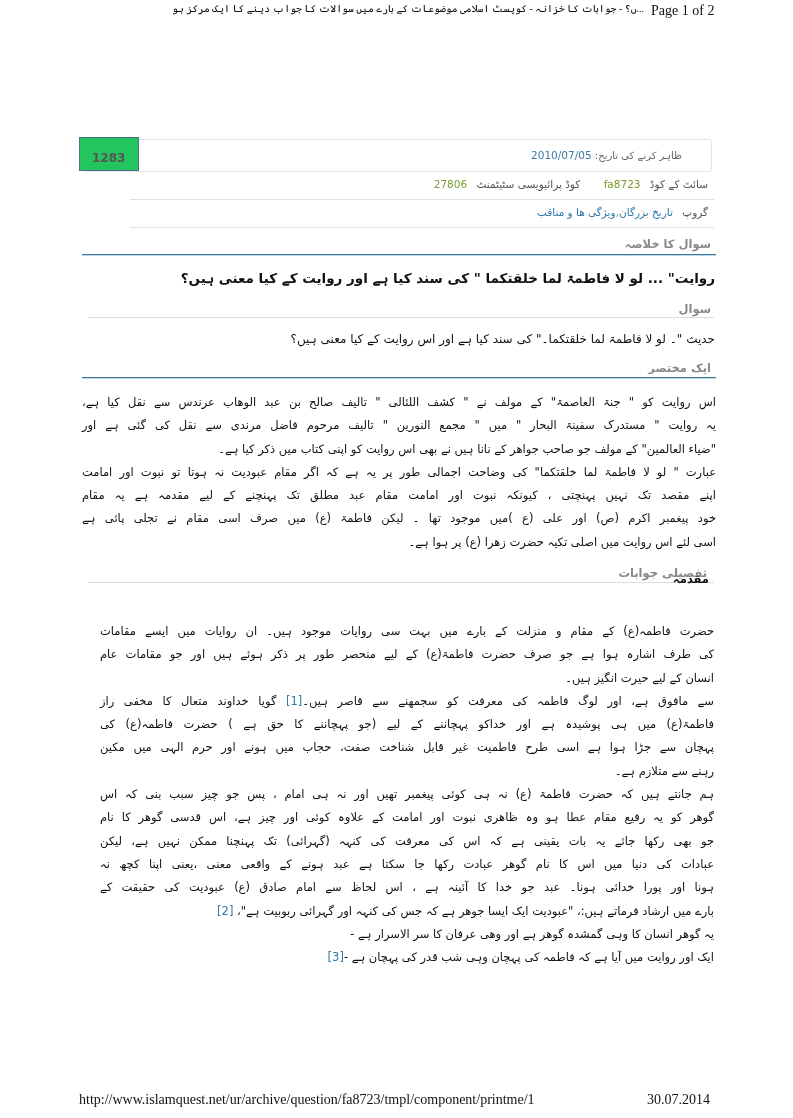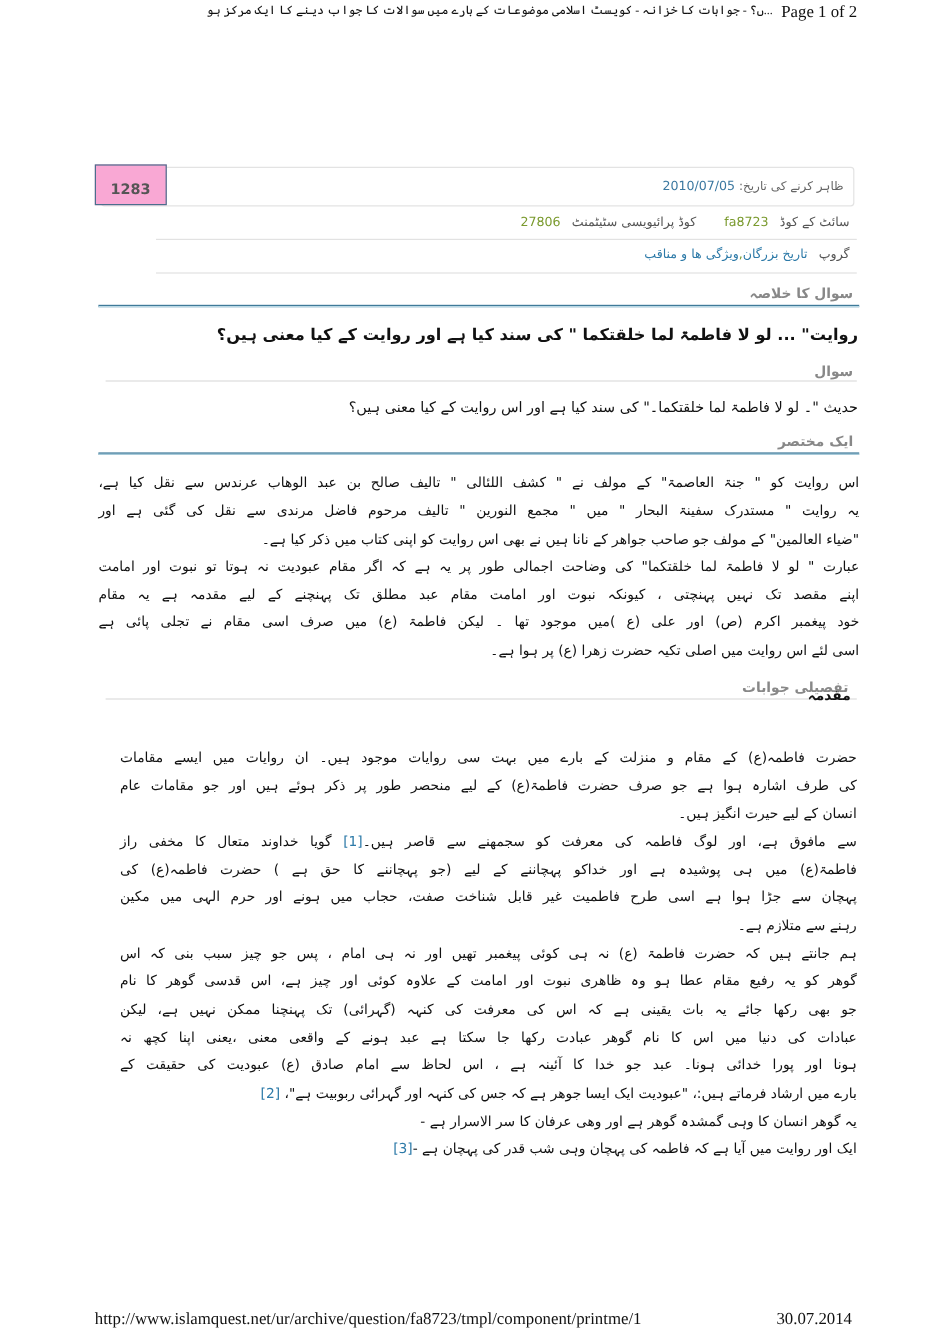--- a/index.html
+++ b/index.html
@@ -6,25 +6,25 @@
     body { width: 793px; height: 1118px; position: relative; overflow: hidden; font-family: "DejaVu Sans", sans-serif; color: #222; }
 
     .pg-header { position: absolute; top: 2px; left: 0; width: 793px; height: 20px; font-family: "Liberation Serif", serif; font-size: 14px; color: #111; }
     .pg-header .page-num { position: absolute; left: 651px; top: 1px; font-size: 14px; direction: ltr; }
     .pg-header .title-rtl { position: absolute; right: 149px; top: 1px; direction: rtl; font-size: 10px; white-space: nowrap; }
 
     .pg-footer { position: absolute; top: 1092px; left: 0; width: 793px; font-family: "Liberation Serif", serif; font-size: 14px; color: #111; }
     .pg-footer .url { position: absolute; left: 79px; }
     .pg-footer .date { position: absolute; left: 647px; }
 
-    .hits-box { position: absolute; left: 79px; top: 137px; width: 58px; height: 32px; border: 1px solid #4b6f8d; background: #f9a8d4; z-index: 2; }
+    .hits-box { position: absolute; left: 79px; top: 137px; width: 58px; height: 32px; border: 1px solid #4b6f8d; background: #22c55e; z-index: 2; }
     .hits-box span { position: absolute; left: 12px; top: 13px; font-size: 12px; font-weight: bold; color: #555; direction: ltr; }
 
     .date-panel { position: absolute; left: 84px; top: 139px; width: 626px; height: 31px; border: 1px solid #e3e3e3; border-radius: 3px; background: #fff; }
-    .date-panel .line { position: absolute; right: 8px; top: 9px; direction: rtl; font-size: 10px; color: #666; white-space: nowrap; }
+    .date-panel .line { position: absolute; right: 29px; top: 9px; direction: rtl; font-size: 10px; color: #666; white-space: nowrap; }
     .date-panel .val { color: #3b78a0; font-size: 10.5px; }
 
     .meta-row { position: absolute; left: 130px; width: 584px; direction: rtl; font-size: 10.5px; color: #555; white-space: nowrap; }
     .meta-row.codes { top: 178px; height: 21px; border-bottom: 1px solid #e2e2e2; }
     .meta-row.group { top: 206px; height: 21px; border-bottom: 1px solid #e2e2e2; }
     .meta-row .pad { padding-right: 6px; }
     .green { color: #7a9a2e; text-align: center; }
     .blue { color: #2d7aa8; }
 
     .section-head { position: absolute; direction: rtl; font-size: 11.5px; font-weight: bold; color: #888; white-space: nowrap; }

